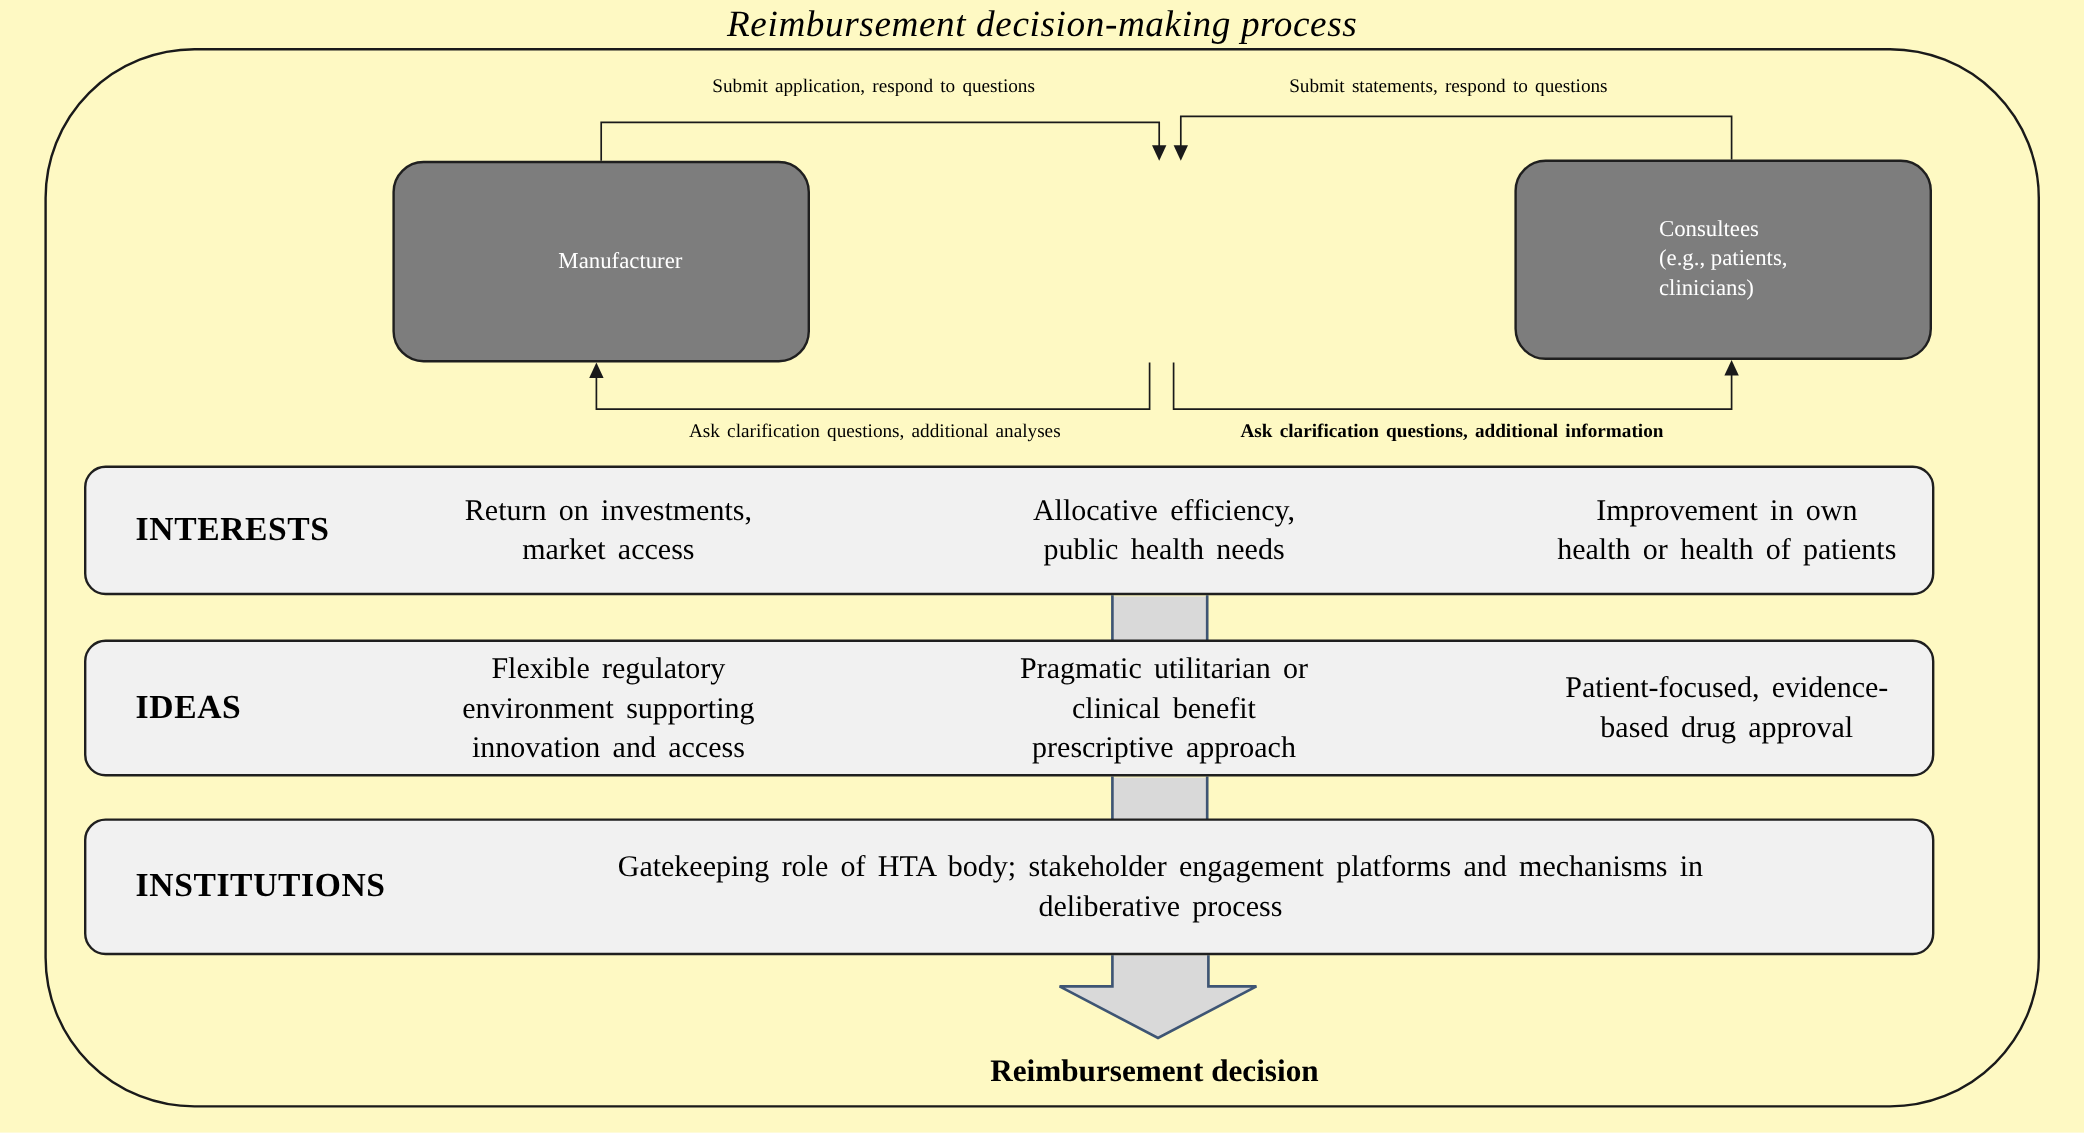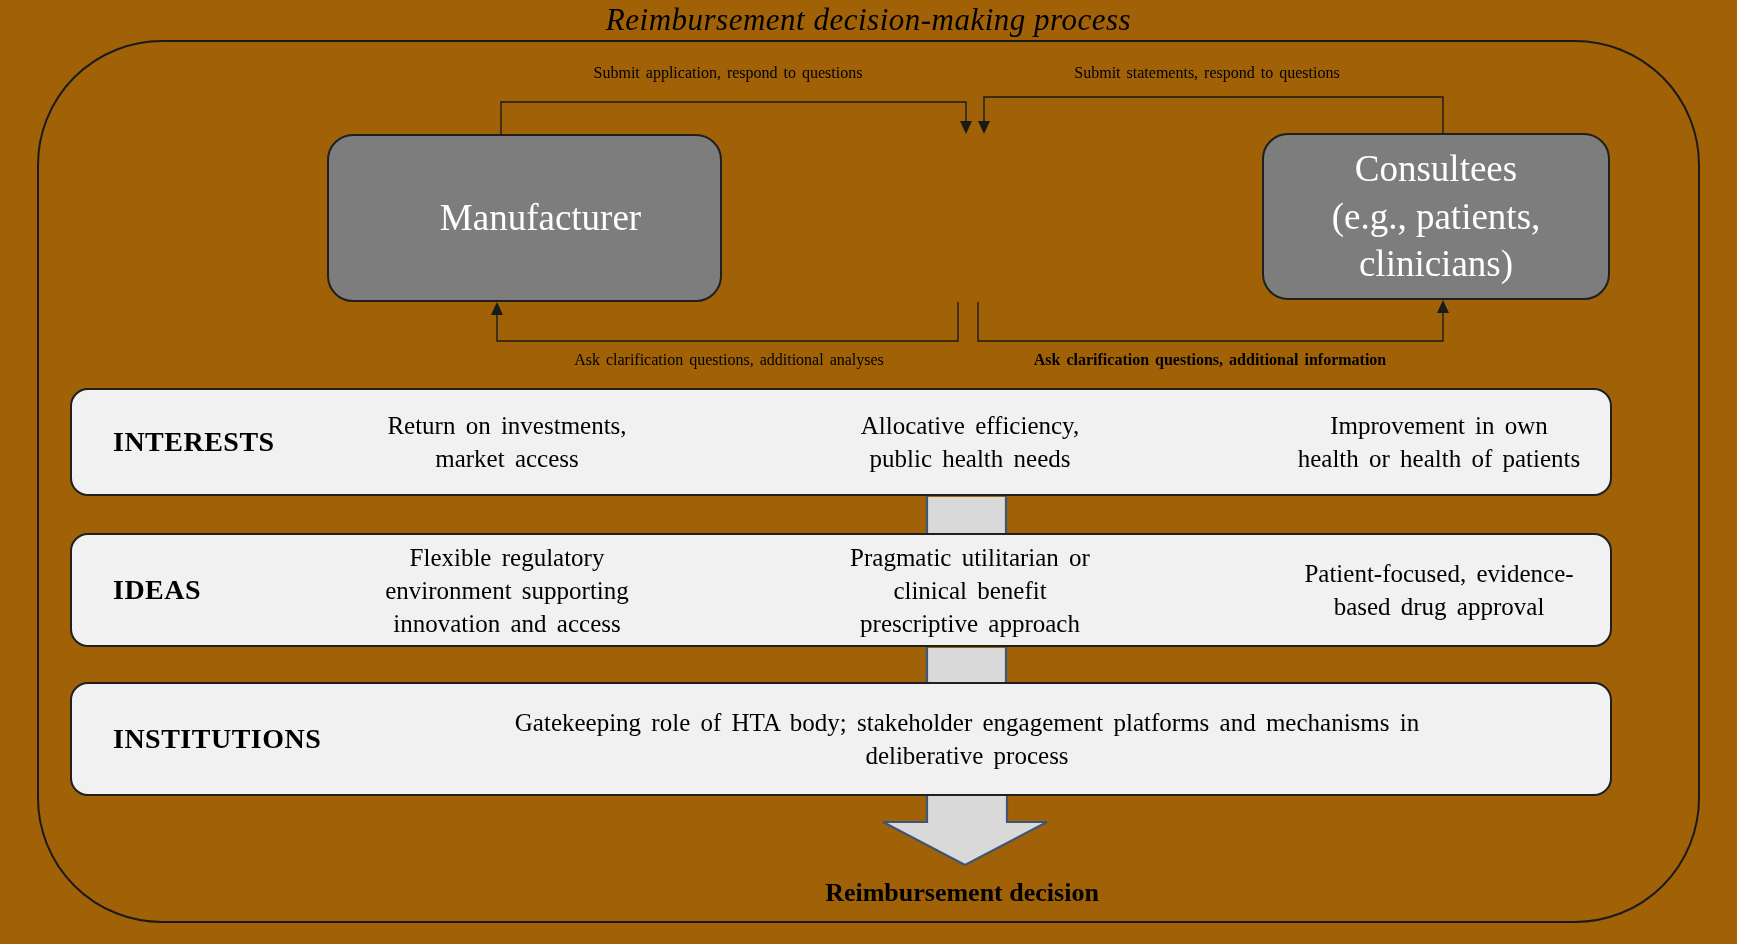--- a/index.html
+++ b/index.html
@@ -1,19 +1,19 @@
 <!DOCTYPE html>
 <html style="--actor-fill: #7d7d7d; --actor-text: #ffffff; --row-fill: #f1f1f1; --border-dark: #1f1f1f; --shaft-fill: #d9d9d9; --shaft-border: #3e5574; --line: #1a1a1a; --text: #000000;"><head>
 <meta charset="utf-8">
 <style>
   html,body{margin:0;padding:0;background:#ffffff;}
   .canvas{
     position:relative;
     width:1737px;height:944px;
-    background:#a16207;
+    background:#fef9c3;
     font-family:"Liberation Serif","DejaVu Serif",serif;
     color:var(--text,#000);
     overflow:hidden;
   }
   .title{
     position:absolute;left:0;right:0;top:2px;
     text-align:center;
     font-style:italic;
     font-size:31px;
     letter-spacing:0.5px;
@@ -32,25 +32,24 @@
   .shaft-edge{fill:none;stroke:var(--shaft-border,#3e5574);stroke-width:2.2;}
   .big-arrow{fill:var(--shaft-fill,#d9d9d9);stroke:var(--shaft-border,#3e5574);stroke-width:2.2;stroke-linejoin:miter;}
   .actor{
     position:absolute;
     background:var(--actor-fill,#7d7d7d);
     border:2px solid var(--border-dark,#1f1f1f);
     border-radius:26px;
     box-sizing:border-box;
     color:var(--actor-text,#fff);
     display:flex;align-items:center;justify-content:center;
-    text-align:center;
-    font-size:37px;line-height:1.28;
+    font-size:19px;line-height:1.28;
     white-space:pre-line;
   }
-  .actor-manufacturer{left:327px;top:134px;width:395px;height:168px;padding-left:32px;}
+  .actor-manufacturer{left:327px;top:134px;width:348px;height:168px;padding-left:32px;}
   .actor-hta{left:793px;top:134px;width:350px;height:168px;}
   .actor-consultees{left:1262px;top:133px;width:348px;height:167px;}
   .flow-label{
     position:absolute;
     font-size:16px;
     text-align:center;
     word-spacing:2px;
   }
   .fl-tl{left:458px;top:64px;width:540px;}
   .fl-tr{left:937px;top:64px;width:540px;}

